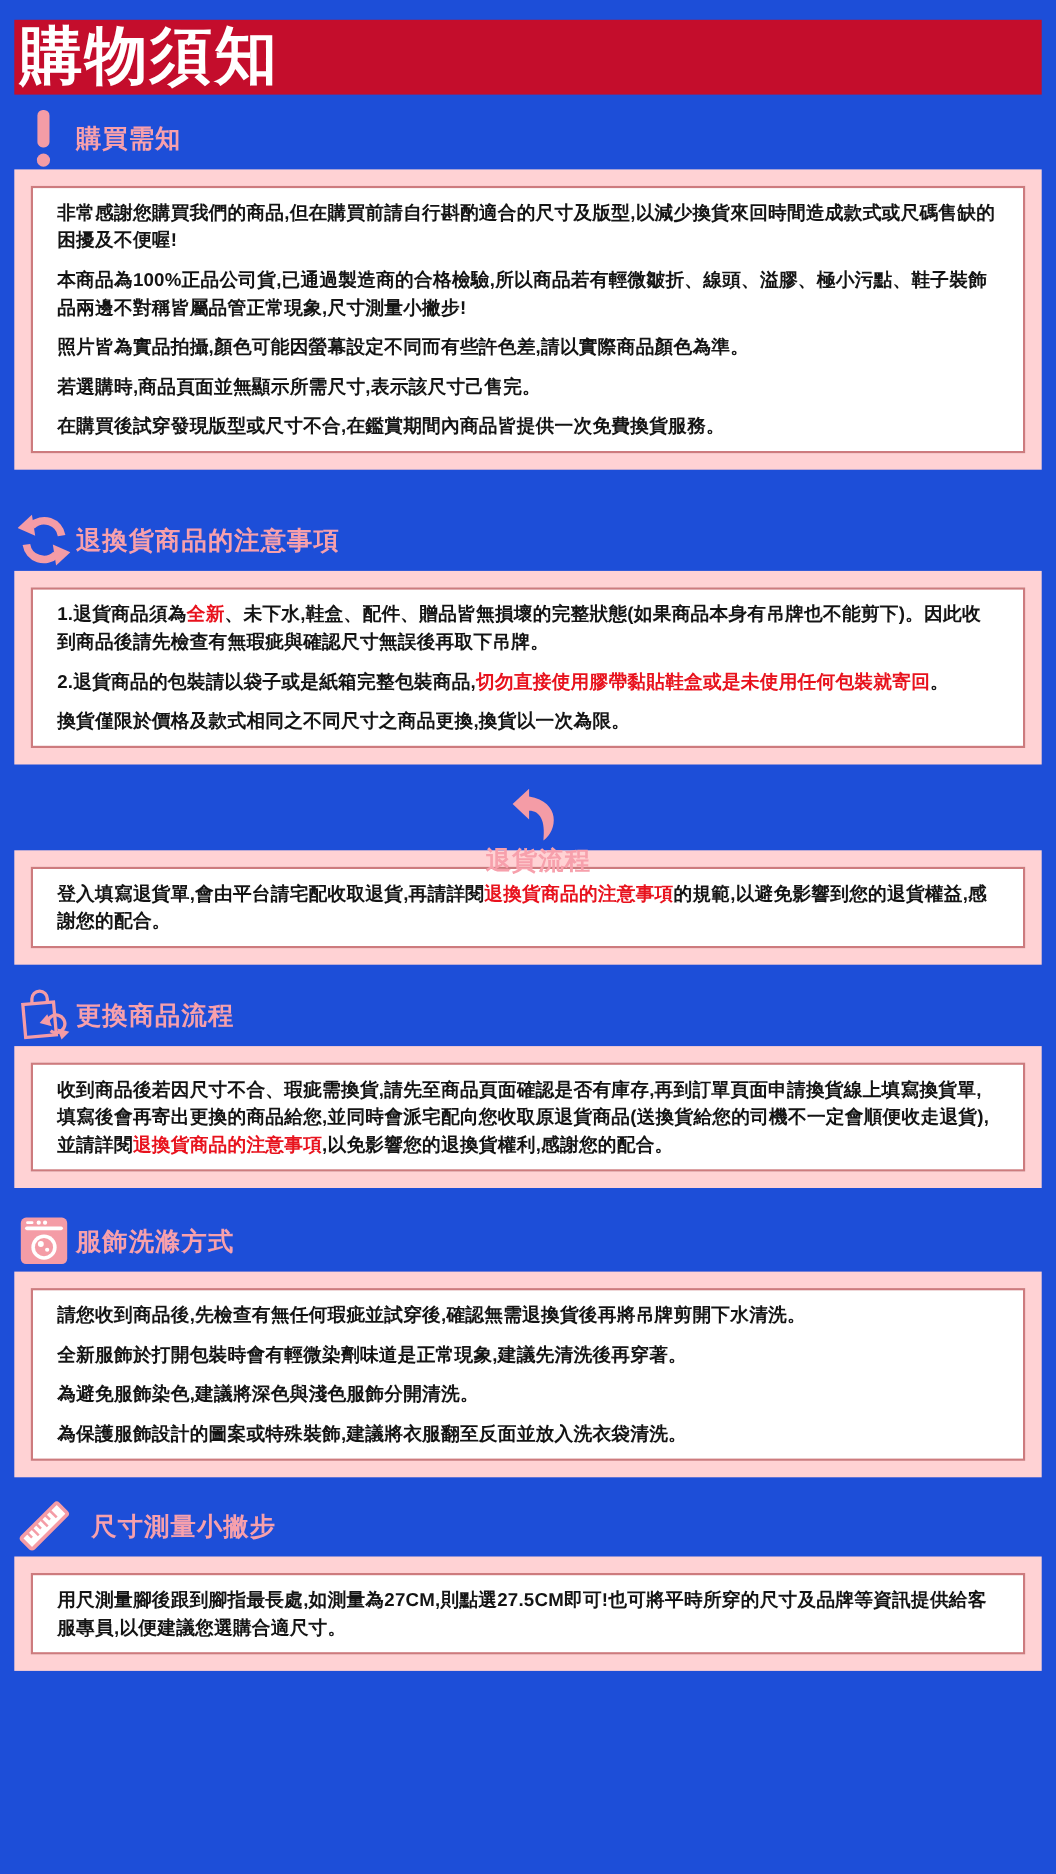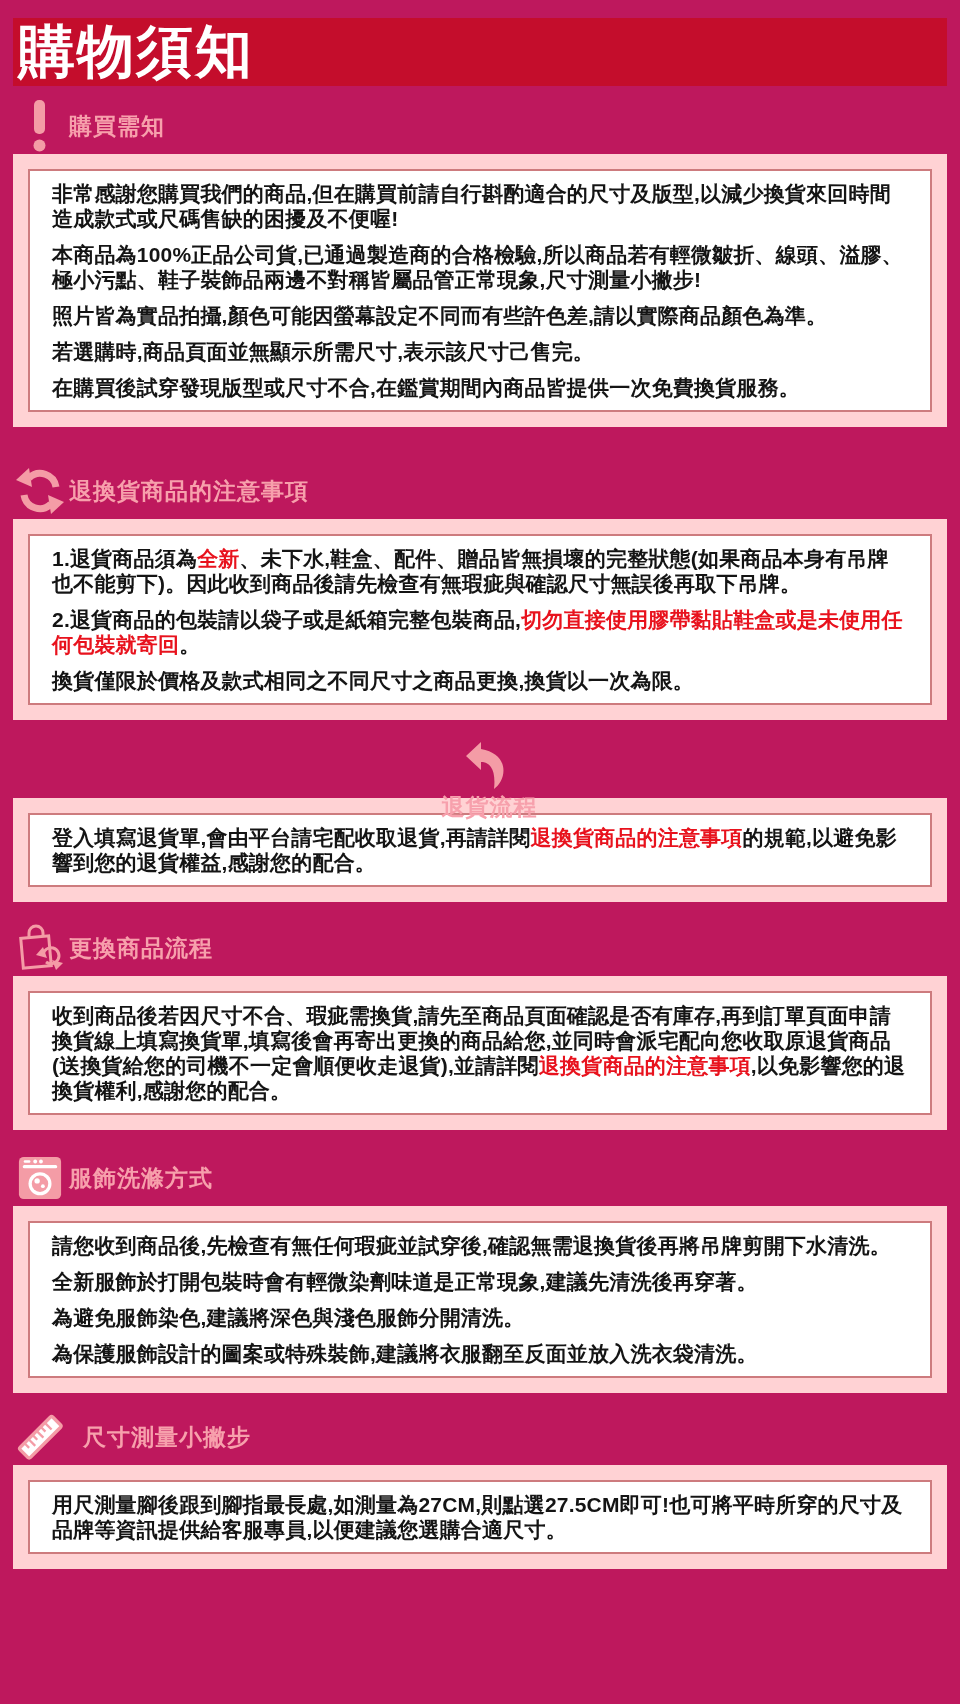--- a/index.html
+++ b/index.html
@@ -2,21 +2,21 @@
 <html><head>
 <meta charset="utf-8">
 <style>
   html,body{margin:0;padding:0;}
   body{
     width:960px;
     background:#ffffff;
     font-family:"Liberation Sans","DejaVu Sans",sans-serif;
     -webkit-font-smoothing:antialiased;
   }
-  .page{width:960px;min-height:1704px;background:#be185d;overflow:hidden;}
+  .page{width:960px;min-height:1704px;background:#1d4ed8;overflow:hidden;}
 
   
   .banner{
     margin:18px 13px 0 13px;
     height:68px;
     background:#C40D2C;
     color:#fff;
     font-size:57px;
     font-weight:900;
     line-height:67px;
@@ -53,21 +53,21 @@
     background:#FFD2D4;
     padding:15px;
   }
   .sec-inner{
     background:#fff;
     border:2px solid #CD7B7E;
     padding:10px 22px;
   }
   .para{
     margin:0;
-    font-size:21px;
+    font-size:17px;
     line-height:25px;
     font-weight:700;
     color:#141414;
     letter-spacing:0.2px;
   }
   .para + .para{margin-top:11px;}
   .red{color:#E8121D;}
 
   
   .s1 .sec-head{margin-top:12px;}

